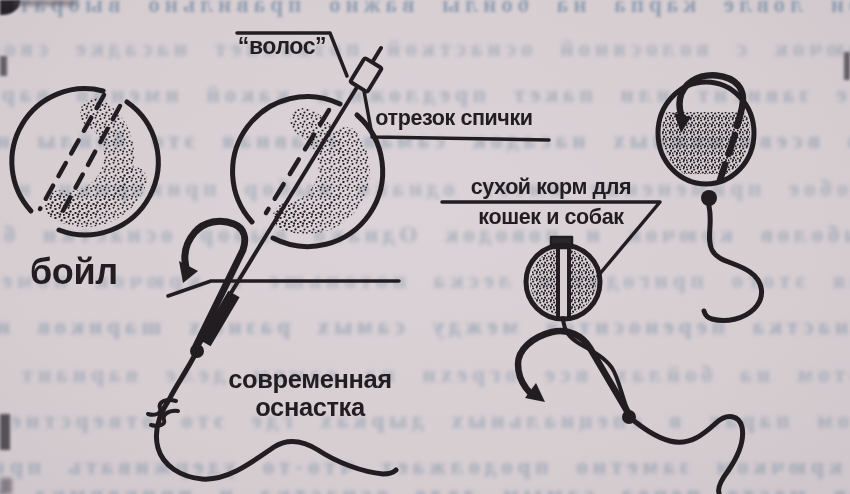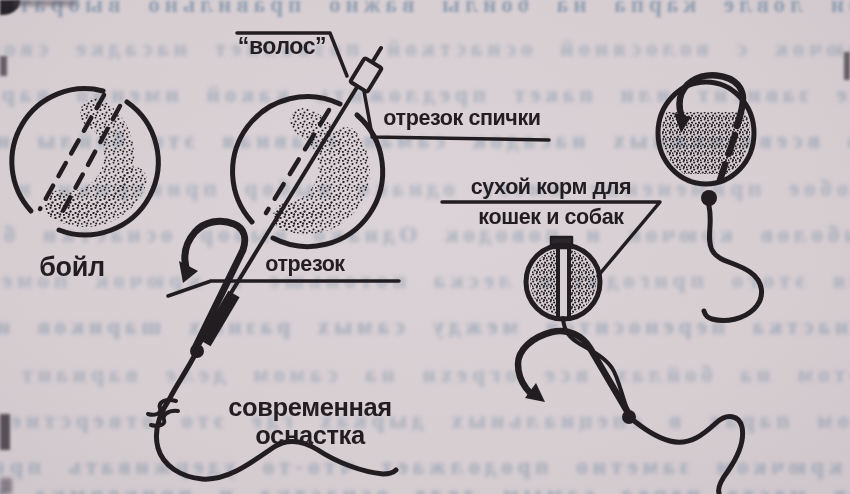--- a/index.html
+++ b/index.html
@@ -22,21 +22,21 @@
   #rig-svg{position:absolute;left:0;top:0;z-index:3;}
   
   .lbl{
     position:absolute;z-index:4;color:#221d20;font-weight:700;
     text-align:center;letter-spacing:-0.4px;line-height:1.08;
     filter:blur(0.3px);
   }
   .f21{font-size:21.5px;}
   .f23{font-size:23px;}
   .f25{font-size:25.5px;}
-  .f27{font-size:27px;}
+  .f27{font-size:36px;text-align:right;}
 </style>
 </head>
 <body>
 
 <div id="page">
 
   <div class="bleed" style="top:-8px;opacity:.8;filter:blur(1.7px);">при ловле карпа на бойлы важно правильно выбрать оснастку и</div>
   <div class="bleed" style="top:36px;opacity:.5;">крючок с волосяной оснасткой позволяет насадке свободно вести</div>
   <div class="bleed" style="top:82px;opacity:.55;">все зависит или пакет предложить какой именно вариант снасти</div>
   <div class="bleed" style="top:128px;opacity:.6;">Из всевозможных насадок самая главная это бойлы и гранулы</div>
@@ -160,28 +160,27 @@
       <g stroke-width="3.5">
         <path d="M237,33 L330,33 L347,76"></path>
         <path d="M364,91 L372,135 M372,137 L549,140"></path>
         <path d="M399,281 L211,281 L168,296"></path>
         <path d="M442,202 L660,202 L598,276"></path>
       </g>
     </g>
   </svg>
 
   <div class="lbl f23" style="left:232px;top:2px;width:100px;margin-top:32px;">“волос”</div>
-  <div class="lbl f21" style="left:372px;top:107px;width:180px;">отрезок спички</div>
+  <div class="lbl f21" style="left:364px;top:107px;width:180px;">отрезок спички</div>
 
 
   <div class="lbl f21" style="left:443px;top:206px;width:216px;">кошек и собак</div>
   <div class="lbl f21" style="left:443px;top:176px;width:216px;">сухой корм для</div>
 
   <div class="lbl f27" style="left:30px;top:253px;width:84px;">бойл</div>
 
-  <div class="lbl f21" style="left:211px;top:253px;width:188px;">отрезок</div>
 
-  <div class="lbl f25" style="left:205px;top:366px;width:210px;margin-top:28px;">
+  <div class="lbl f25" style="left:205px;top:366px;width:210px;">
     <div>современная</div>
     <div>оснастка</div>
   </div>
 
 </div>
 
 </body></html>

